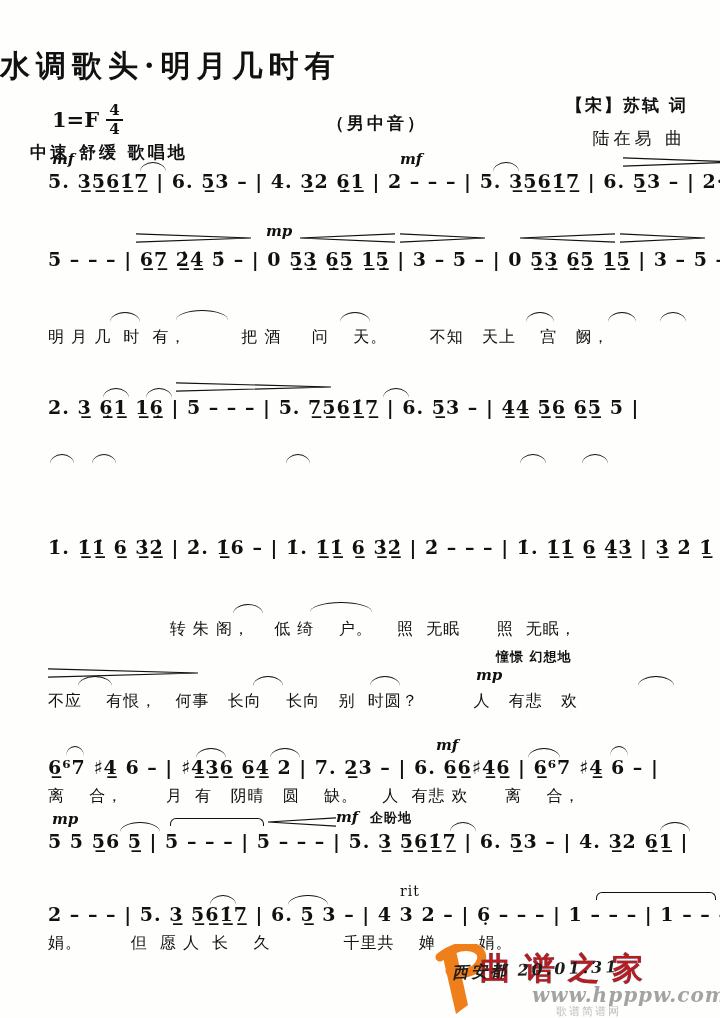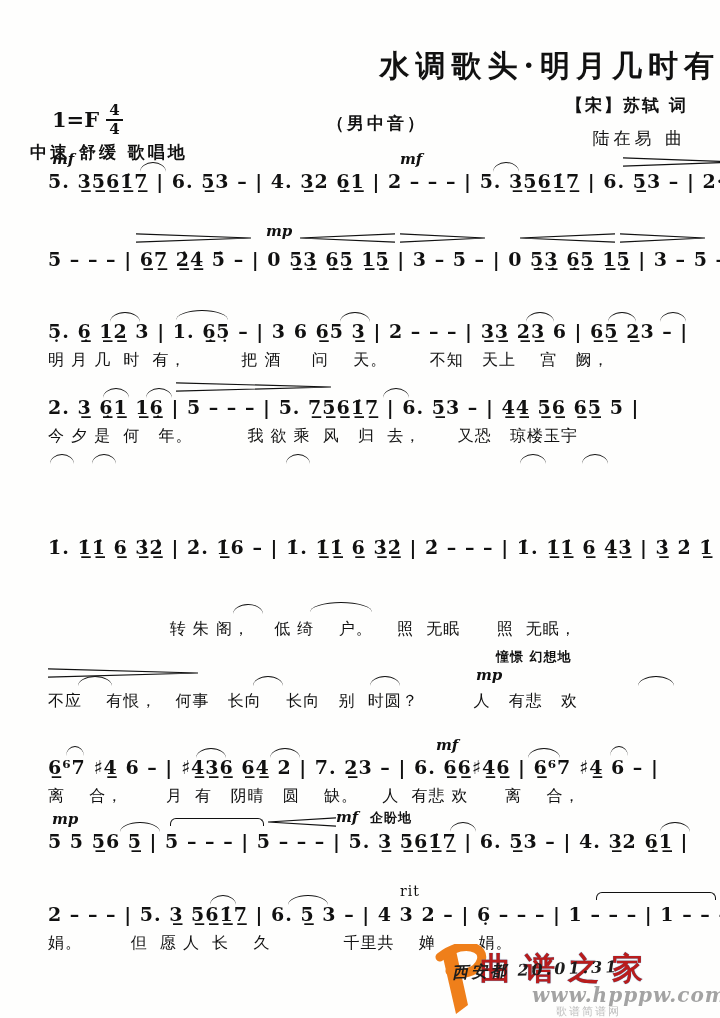--- a/index.html
+++ b/index.html
@@ -1,18 +1,18 @@
 <!DOCTYPE html>
 <html><head>
 <meta charset="utf-8">
 <style>
   html,body{margin:0;padding:0;background:#888;}
   .page{position:relative;width:720px;height:1018px;margin:0 auto;background:#fefefd;
         font-family:"DejaVu Serif",serif;color:#111;overflow:hidden;}
-  .title{position:absolute;top:46px;left:0;width:100%;text-align:right;
+  .title{position:absolute;top:46px;left:0;width:100%;text-align:left;
          font-size:30px;font-weight:bold;letter-spacing:6px;}
   .keysig{position:absolute;top:106px;left:52px;font-size:21px;font-weight:bold;}
   .frac{display:inline-block;vertical-align:middle;text-align:center;font-size:15px;
         font-weight:bold;line-height:1.1;margin-left:7px;margin-top:-4px;}
   .frac .num{border-bottom:2px solid #111;padding:0 3px;display:block;}
   .frac .den{display:block;}
   .voice{position:absolute;top:112px;left:17px;width:100%;text-align:center;
          font-size:17px;font-weight:bold;letter-spacing:3px;}
   .credit1{position:absolute;top:94px;right:32px;font-size:17px;font-weight:bold;letter-spacing:2px;}
   .credit2{position:absolute;top:127px;right:34px;font-size:17px;font-weight:normal;letter-spacing:4px;}
@@ -99,35 +99,33 @@
     <div class="notes">5 – – – | 6̲7̲ 2̲̇4̲̇ 5̇ – | 0 5̣̲3̣̲ 6̣̲5̣̲ 1̲5̣̲ | 3 – 5 – | 0 5̣̲3̣̲ 6̣̲5̣̲ 1̲5̣̲ | 3 – 5 – |</div>
   </div>
 
   <div class="sys" style="top:320px">
     <div class="slur" style="left:62px;width:30px;top:-8px"></div>
     <div class="slur" style="left:128px;width:52px;top:-10px"></div>
     <div class="slur" style="left:292px;width:30px;top:-8px"></div>
     <div class="slur" style="left:478px;width:28px;top:-8px"></div>
     <div class="slur" style="left:560px;width:28px;top:-8px"></div>
     <div class="slur" style="left:612px;width:26px;top:-8px"></div>
-    <div class="notes">5̣. 6̣̲ 1̲2̲ 3 | 1. 6̣̲5̣ – | 3 6 6̲5 3̲ | 2 – – – | 3̲3̲ 2̲3̲ 6 | 6̲5̲ 2̲3 – |</div>
     <div class="lyr">明 月 几  时  有，         把 酒     问    天。       不知   天上    宫   阙，</div>
   </div>
 
   <div class="sys" style="top:396px">
     <div class="slur" style="left:55px;width:26px;top:-8px"></div>
     <div class="slur" style="left:98px;width:26px;top:-8px"></div>
     <div class="hp" style="left:128px;width:155px;top:-14px">
         <svg viewBox="0 0 100 12" preserveAspectRatio="none">
           <path d="M0 1 L100 6 M0 11 L100 6" stroke="#111" stroke-width="1.4" fill="none"></path>
         </svg>
       </div>
     <div class="slur" style="left:335px;width:26px;top:-8px"></div>
     <div class="notes">2. 3̲ 6̣̲1̲ 1̲6̣̲ | 5 – – – | 5. 7̲5̲6̲1̲̇7̲ | 6. 5̲3 – | 4̲4̲ 5̲6̲ 6̲5̲ 5 |</div>
-    <div class="lyr">今 夕 是  何   年。         我 欲 乘  风   归  去，      又恐   琼楼玉宇</div>
   </div>
 
   <div class="sys" style="top:462px">
     <div class="slur" style="left:2px;width:24px;top:-8px"></div>
     <div class="slur" style="left:44px;width:24px;top:-8px"></div>
     <div class="slur" style="left:238px;width:24px;top:-8px"></div>
     <div class="slur" style="left:472px;width:26px;top:-8px"></div>
     <div class="slur" style="left:534px;width:26px;top:-8px"></div>
   </div>
 

